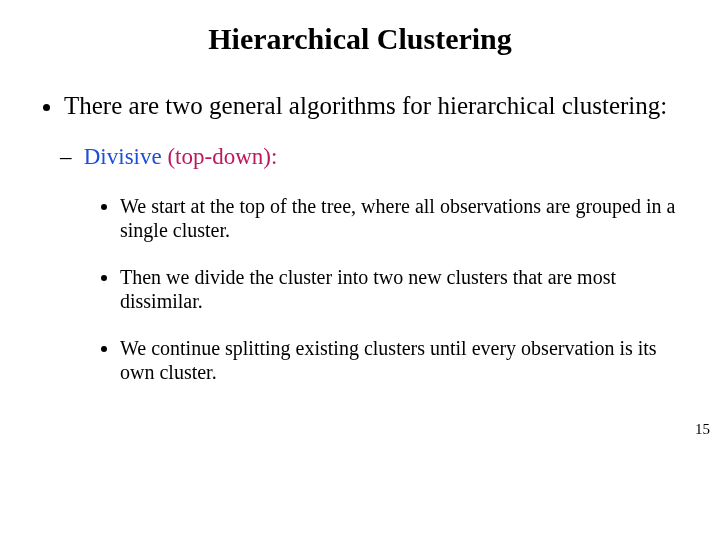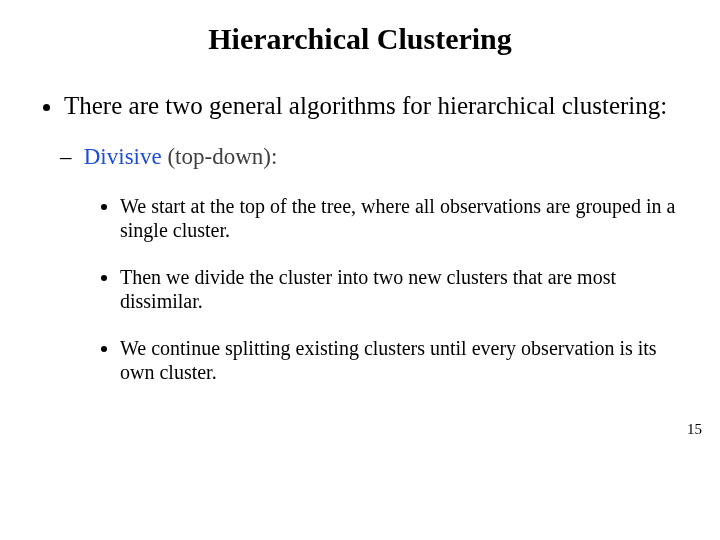--- a/index.html
+++ b/index.html
@@ -40,21 +40,21 @@
     padding-left: 14px;
     font-size: 23px;
   }
   ul.level2 > li::before {
     content: "–";
     display: inline-block;
     width: 18px;
     margin-left: -18px;
   }
   .divisive-word { color: #1d4ed8; }
-  .topdown-word { color: #404040; }
+  .topdown-word { color: #be185d; }
   ul.level3 {
     list-style: disc;
     margin: 22px 0 0 0;
     padding-left: 42px;
     font-size: 20px;
     line-height: 1.22;
   }
   ul.level3 > li { margin-bottom: 22px; }
   ul.level4 {
     list-style: none;
@@ -63,21 +63,21 @@
     font-size: 17px;
   }
   ul.level4 > li::before {
     content: "–";
     display: inline-block;
     width: 16px;
     margin-left: -16px;
   }
   .pagenum {
     position: absolute;
-    right: 18px;
+    right: 10px;
     bottom: 6px;
     font-size: 15px;
     color: #000;
     font-family: "Times New Roman", Times, serif;
   }
 </style>
 </head>
 <body>
 
 <div class="slide">

